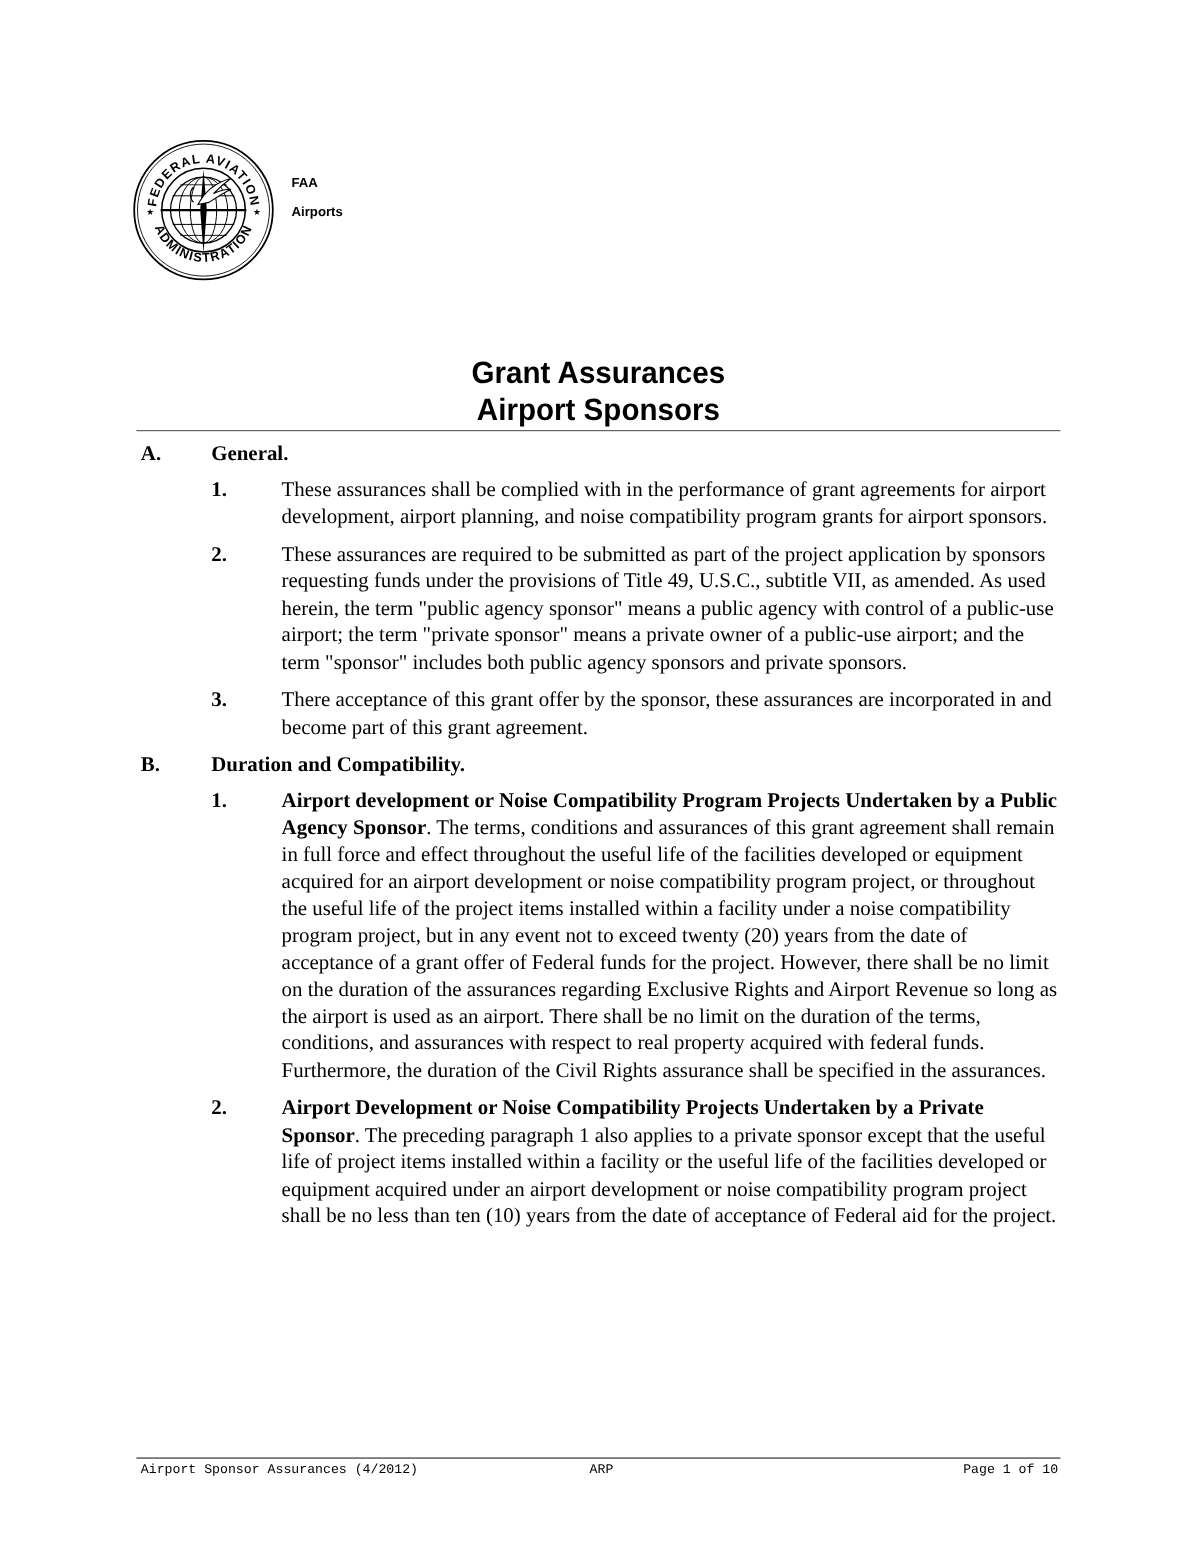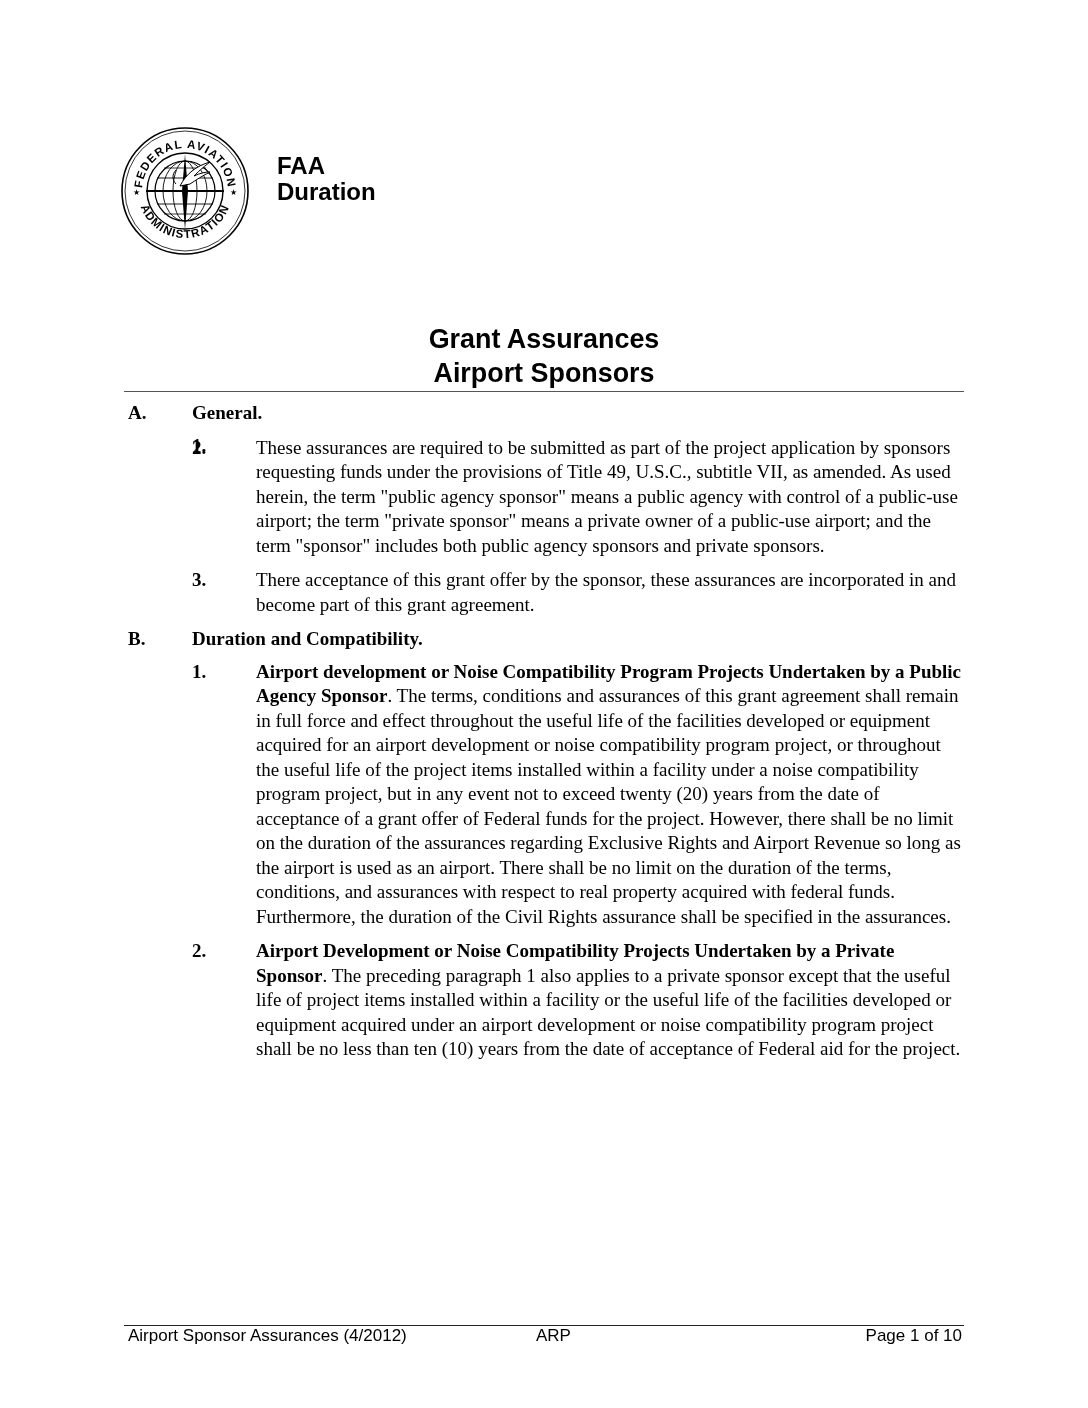--- a/index.html
+++ b/index.html
@@ -26,23 +26,22 @@
       top: 126px;
       width: 130px;
       height: 130px;
     }
     .org {
       position: absolute;
       left: 265px;
       top: 153px;
       font-family: "Liberation Sans", sans-serif;
       font-weight: bold;
-      font-size: 24px;
+      font-size: 12px;
       line-height: 26px;
-      margin-left: 12px;
     }
     .org div { display: block; }
     .title-block {
       position: absolute;
       left: 0;
       width: 1088px;
       top: 322px;
       text-align: center;
       font-family: "Liberation Sans", sans-serif;
       font-weight: bold;
@@ -97,22 +96,22 @@
     }
     .item .txt { display: block; }
     .item .bold { font-weight: bold; }
     .section-B { margin-top: 10px; }
 
     .footer {
       position: absolute;
       top: 1329px;
       left: 124px;
       width: 840px;
-      font-family: Liberation Sans, sans-serif;
-      font-size: 17px;
+      font-family: Liberation Mono, monospace;
+      font-size: 12px;
       line-height: 14px;
       height: 14px;
     }
     .footer .left { position: absolute; left: 4px; }
     .footer .center { position: absolute; left: 412px; }
     .footer .right { position: absolute; right: 2px; }
   </style>
 </head>
 <body>
 
@@ -146,40 +145,41 @@
 
     <line x1="26" y1="65" x2="104" y2="65" stroke="#000" stroke-width="2.2"></line>
     <polygon points="65,28 62,65 65,104 68,65" fill="#000"></polygon>
 
     <path d="M 60 60 C 66 48, 76 40, 90 36 C 82 42, 78 46, 74 50 C 80 47, 86 46, 90 46 C 82 50, 76 54, 70 58 Z" fill="#fff" stroke="#000" stroke-width="1"></path>
     <path d="M 56 58 C 52 54, 52 48, 56 44" fill="none" stroke="#000" stroke-width="1"></path>
   </svg>
 
   <div class="org">
     <div>FAA</div>
-    <div>Duration</div>
+    <div>Airports</div>
   </div>
 
   <div class="title-block">
     <div>Grant Assurances</div>
     <div>Airport Sponsors</div>
   </div>
 
   <div class="rule top"></div>
 
   <div class="body-text">
 
     <div>
       <div class="section-head">
         <span class="letter">A.</span>
         <span class="heading">General.</span>
       </div>
 
       <div class="item" style="margin-top:8px;">
         <span class="num">1.</span>
+        <span class="txt">These assurances shall be complied with in the performance of grant agreements for airport development, airport planning, and noise compatibility program grants for airport sponsors.</span>
       </div>
 
       <div class="item">
         <span class="num">2.</span>
         <span class="txt">These assurances are required to be submitted as part of the project application by sponsors requesting funds under the provisions of Title 49, U.S.C., subtitle VII, as amended.  As used herein, the term "public agency sponsor" means a public agency with control of a public-use airport; the term "private sponsor" means a private owner of a public-use airport; and the term "sponsor" includes both public agency sponsors and private sponsors.</span>
       </div>
 
       <div class="item">
         <span class="num">3.</span>
         <span class="txt">There acceptance of this grant offer by the sponsor, these assurances are incorporated in and become part of this grant agreement.</span>

